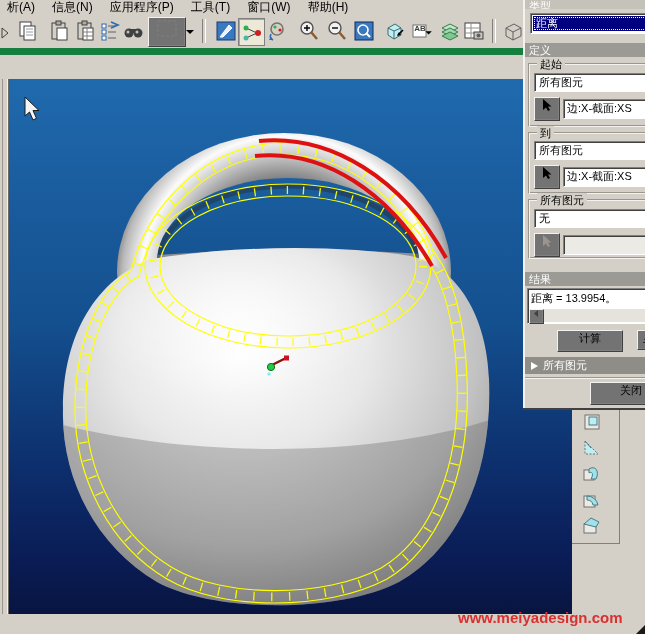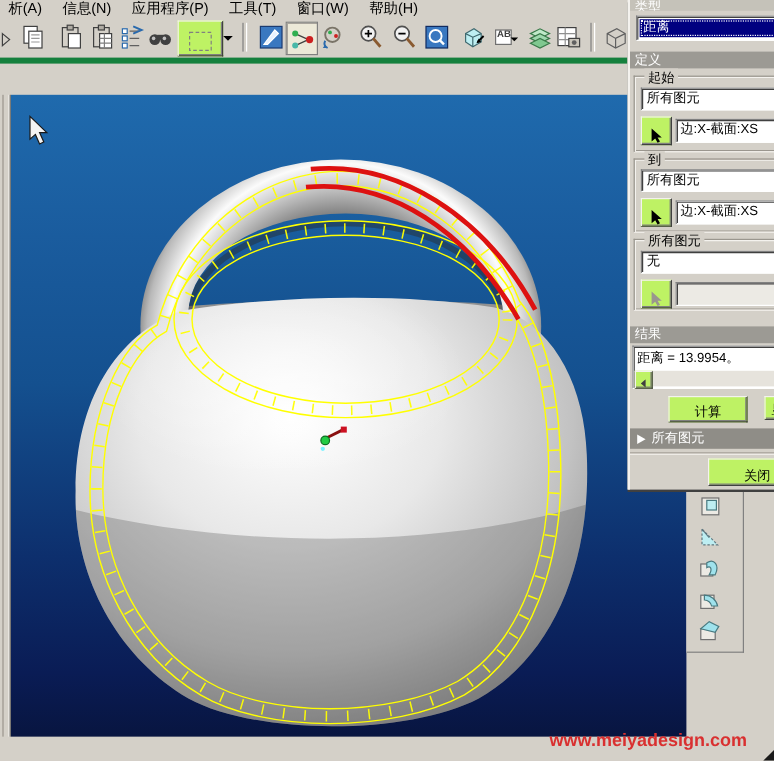--- a/index.html
+++ b/index.html
@@ -7,40 +7,40 @@
     width:645px;height:634px;position:relative;overflow:hidden;
     background:#d4d0c8;
     font-family:"Liberation Sans","DejaVu Sans",sans-serif;
     font-size:11px;color:#000;
     -webkit-font-smoothing:none;
   }
   
   .menubar{position:absolute;left:0;top:0;width:625px;height:14px;overflow:hidden;}
   .menubar .mi{display:inline-block;margin-top:-2px;padding:1px 7px;font-size:12px;white-space:nowrap;}
   
-  .toolbar{position:absolute;left:0;top:14px;width:523px;height:34px;border-bottom:5px solid #15803d;}
+  .toolbar{position:absolute;left:0;top:14px;width:523px;height:34px;border-bottom:7px solid #15803d;}
   .tbtn{position:absolute;top:4px;width:25px;height:26px;display:flex;align-items:center;justify-content:center;}
   .tbtn.pressed{background:#ece9d8;border:1px solid #808080;box-shadow:inset 1px 1px 0 #a8a49c;}
   .tsep{position:absolute;top:5px;width:2px;height:24px;border-left:1px solid #808080;border-right:1px solid #fff;}
   
   .viewport{
     position:absolute;left:8px;top:79px;width:564px;height:535px;
     background:linear-gradient(180deg,#1f6aad 0%,#1a5c9e 22%,#14508f 45%,#0d2f6d 72%,#0a1c55 90%,#081540 100%);
     border-left:1px solid #6d6a65;
   }
   .vp-groove{position:absolute;left:2px;top:79px;width:4px;height:535px;border-left:1px solid #9a968e;border-right:1px solid #f4f2ee;}
   
   .dialog{
     position:absolute;left:523px;top:0;width:200px;height:408px;
     background:#d4d0c8;border-left:2px solid #f4f2ee;
     box-shadow:0 2px 0 #404040;
   }
   .hdrbar{position:absolute;left:0;width:100%;background:#9c9a94;color:#fff;overflow:hidden;padding-left:4px;box-sizing:border-box;}
   .inset{background:#fff;border-top:1px solid #808080;border-left:1px solid #808080;border-bottom:1px solid #fff;border-right:1px solid #fff;box-shadow:inset 1px 1px 0 #404040;}
-  .btn3d{background:#bef264;border-top:1px solid #f4f2ee;border-left:1px solid #f4f2ee;border-bottom:1px solid #404040;border-right:1px solid #404040;box-shadow:inset -1px -1px 0 #808080;display:flex;align-items:flex-end;justify-content:center;}
+  .btn3d{background:#737373;border-top:1px solid #f4f2ee;border-left:1px solid #f4f2ee;border-bottom:1px solid #404040;border-right:1px solid #404040;box-shadow:inset -1px -1px 0 #808080;display:flex;align-items:flex-start;justify-content:center;}
   .grp{position:absolute;left:3px;width:190px;border:1px solid;border-color:#9a968e #f4f2ee #f4f2ee #9a968e;box-shadow:inset 1px 1px 0 #f4f2ee, inset -1px -1px 0 #9a968e;}
   .grp .legend{position:absolute;top:-7px;left:8px;background:#d4d0c8;padding:0 3px;}
   .dd{position:absolute;left:5px;height:19px;line-height:17px;padding-left:4px;width:178px;box-sizing:border-box;}
   .pickrow{position:absolute;left:5px;display:flex;align-items:center;}
   .pickbtn{width:24px;height:22px;}
   .pickfield{height:18px;line-height:16px;width:150px;margin-left:3px;padding-left:3px;white-space:nowrap;overflow:hidden;}
   .combo{position:absolute;left:5px;top:13px;width:176px;height:21px;padding:2px;box-sizing:border-box;}
   .combo .sel{background:#000080;color:#fff;height:100%;line-height:15px;padding-left:3px;outline:1px dotted #fff;outline-offset:-2px;}
   
   .ricons{position:absolute;left:572px;top:408px;width:47px;height:135px;background:#d4d0c8;border-right:1px solid #808080;border-bottom:1px solid #808080;}

